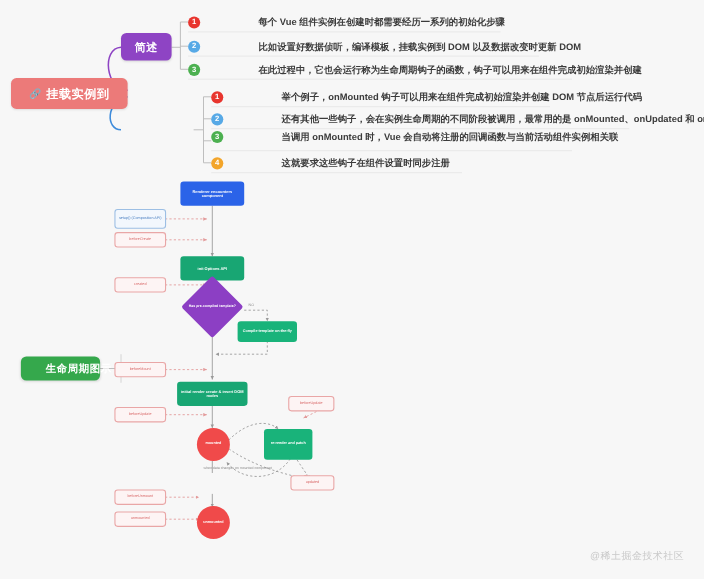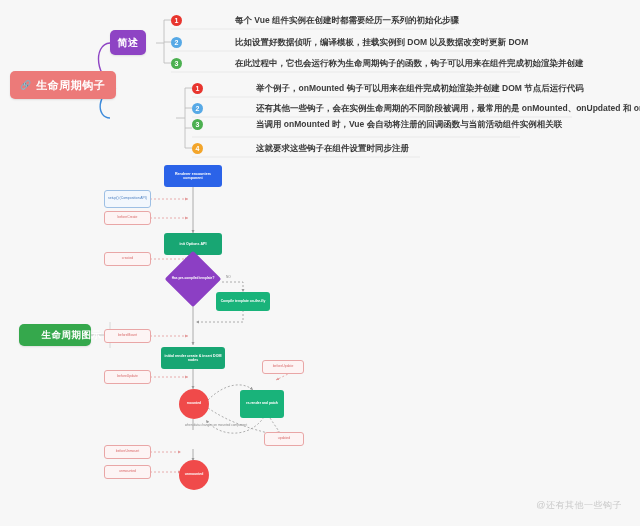--- a/index.html
+++ b/index.html
@@ -42,21 +42,21 @@
     font-size: 11px;
     box-shadow: 0 1px 2px rgba(0,0,0,0.10);
   }
   .mm-root .link-ico {
     margin-right: 4px;
     font-size: 9px;
     opacity: 0.92;
   }
   .mm-purple {
     left: 110px; top: 30px;
-    width: 36px; height: 25px;
+    width: 46px; height: 25px;
     background: #8e44c4;
     border-radius: 5px;
     font-size: 10px;
     box-shadow: 0 1px 2px rgba(0,0,0,0.10);
     text-align: right;
   }
   .mm-blue {
     left: 110px; top: 105px;
     width: 66px; height: 25px;
     background: #3d8bdb;
@@ -237,21 +237,21 @@
     <line x1="171" y1="51" x2="490" y2="51" stroke="#e6e6e6" stroke-width="0.8"></line>
     <line x1="171" y1="72" x2="520" y2="72" stroke="#e6e6e6" stroke-width="0.8"></line>
     <line x1="192" y1="97" x2="500" y2="97" stroke="#e6e6e6" stroke-width="0.8"></line>
     <line x1="192" y1="117" x2="572" y2="117" stroke="#e6e6e6" stroke-width="0.8"></line>
     <line x1="192" y1="137" x2="520" y2="137" stroke="#e6e6e6" stroke-width="0.8"></line>
     <line x1="192" y1="157" x2="420" y2="157" stroke="#e6e6e6" stroke-width="0.8"></line>
   </svg>
 
   <div class="mm-node mm-root">
     <span class="link-ico">🔗</span>
-    <span>生命周期钩子</span>
+    <span>挂载实例到</span>
   </div>
 
   <div class="mm-node mm-purple">
     <span>简述</span>
   </div>
 
 
   <div class="mm-node mm-green">
     <span>生命周期图示</span>
   </div>
@@ -392,15 +392,15 @@
   </div>
 
   <div class="fc fc-hook" style="left:104px; top:465px; width:47px; height:14px;">
     <span>unmounted</span>
   </div>
 
   <div class="fc fc-circle" style="left:179px; top:460px; width:30px; height:30px;">
     <span>unmounted</span>
   </div>
 
-  <div class="watermark">@还有其他一些钩子</div>
+  <div class="watermark">@稀土掘金技术社区</div>
 
 </div>
 
 </body></html>

